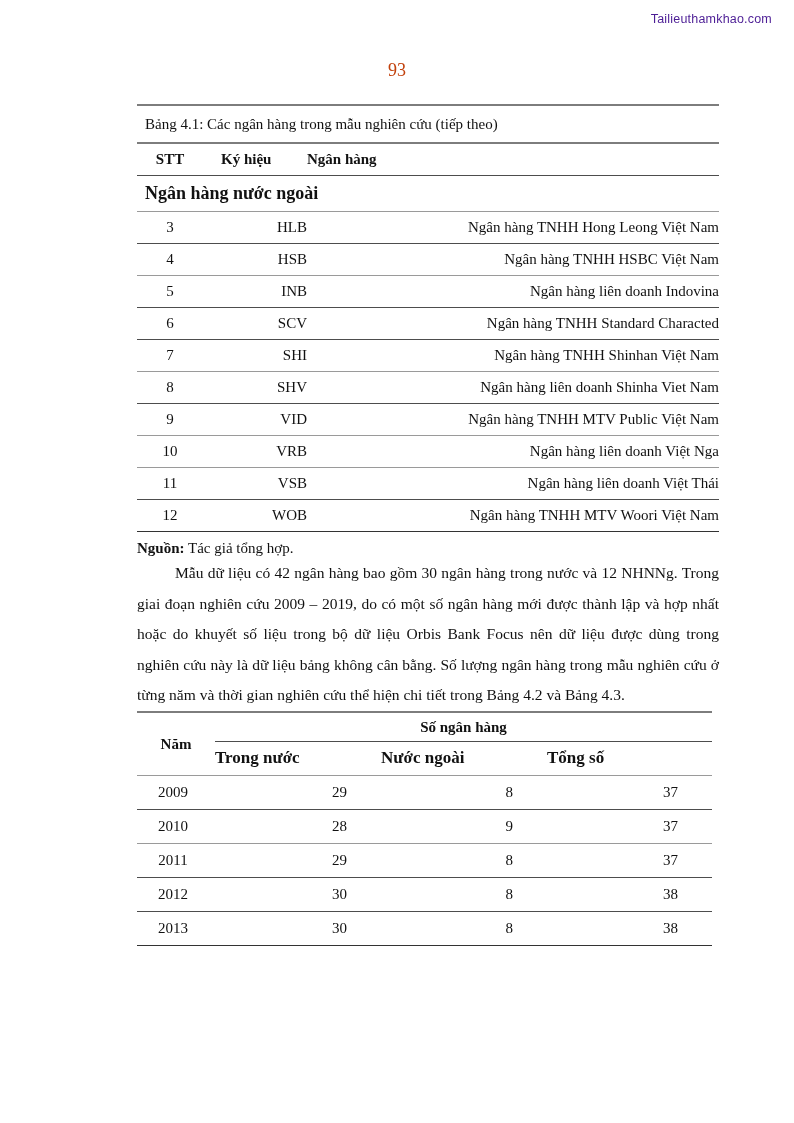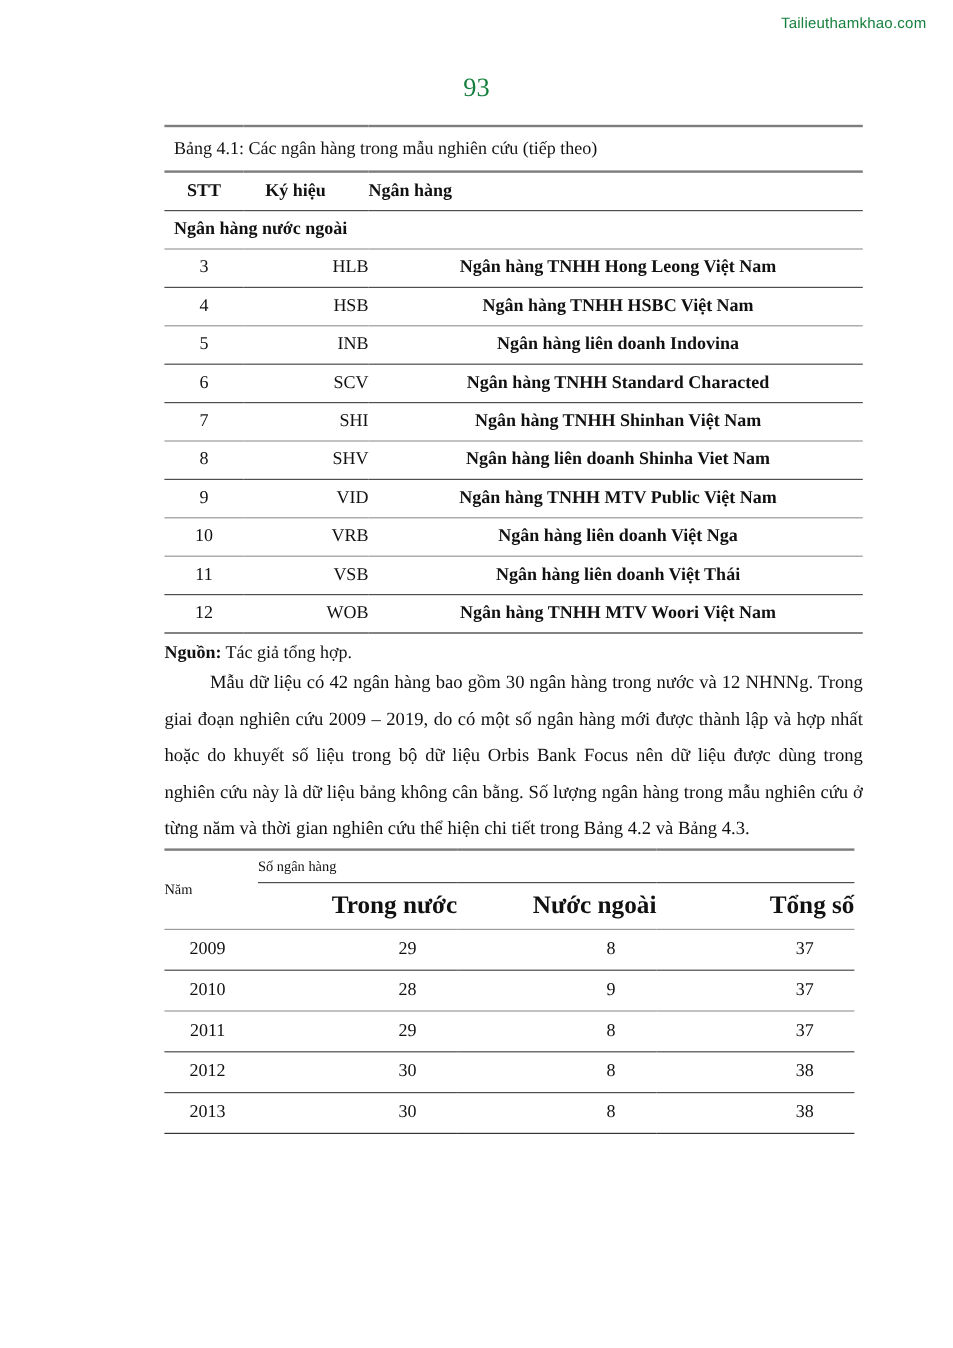--- a/index.html
+++ b/index.html
@@ -18,32 +18,32 @@
     background: #ffffff;
     overflow: hidden;
     box-sizing: border-box;
   }
   .watermark {
     position: absolute;
     top: 12px;
     right: 22px;
     font-family: "Liberation Sans", "DejaVu Sans", sans-serif;
     font-size: 12.5px;
-    color: #15803d;
+    color: #4c1d95;
     letter-spacing: 0.2px;
     white-space: nowrap;
   }
   .page-number {
     position: absolute;
     top: 60px;
     left: 0;
     width: 794px;
     text-align: center;
-    font-size: 22px;
-    color: #15803d;
+    font-size: 18px;
+    color: #c2410c;
   }
   .content {
     position: absolute;
     left: 137px;
     top: 104px;
     width: 582px;
   }
 
   
   .doc-table {
@@ -85,31 +85,31 @@
     font-weight: bold;
     font-size: 15px;
     padding: 7px 0 7px 0 !important;
   }
   .t41 .hdr .h-stt { text-align: center; }
   .t41 .hdr .h-sym { text-align: left; padding-left: 18px !important; }
   .t41 .hdr .h-name { text-align: left; padding-right: 38px !important; }
 
   .t41 .grouprow td {
     font-weight: bold;
-    font-size: 15px;
+    font-size: 18px;
     padding: 7px 0 7px 8px !important;
   }
 
   .t41 .datarow td {
     font-size: 15px;
     padding: 7px 0 7px 0 !important;
   }
   .t41 .datarow .d-stt { text-align: center; }
   .t41 .datarow .d-sym { text-align: right; padding-left: 24px !important; }
-  .t41 .datarow .d-name { text-align: center; padding-left: 4px !important; font-weight: bold; }
+  .t41 .datarow .d-name { text-align: right; padding-left: 4px !important; }
 
   .source-line {
     font-size: 15px;
     margin: 6px 0 0 0;
     line-height: 1.35;
   }
   .source-line b { font-weight: bold; margin-top: 19px; }
 
   .body-par {
     font-size: 15.5px;
@@ -128,35 +128,35 @@
   }
 
   
   .t42 { width: 575px; }
   .t42 col.c-year { width: 78px; }
   .t42 col.c-dom  { width: 166px; }
   .t42 col.c-for  { width: 166px; }
   .t42 col.c-tot  { width: 165px; }
 
   .t42 .spanhdr td {
-    font-weight: normal;
-    font-size: 12px;
+    font-weight: bold;
+    font-size: 15px;
     padding: 6px 0 5px 0 !important;
-    text-align: left;
+    text-align: center;
   }
   .t42 .yearcell {
     font-weight: bold;
     font-size: 15px;
     text-align: center;
     vertical-align: middle;
   }
   .t42 .subhdr td {
     font-weight: bold;
-    font-size: 21px;
-    text-align: right;
+    font-size: 17px;
+    text-align: left;
     padding: 6px 0 7px 0 !important;
     margin-top: 40px;
   }
   .t42 .datarow td {
     font-size: 15px;
     padding: 8px 0 8px 0 !important;
     text-align: center;
   }
   .t42 .datarow .v-year { text-align: center; }
   .t42 .datarow .v-num  { text-align: right; padding-right: 34px !important; }

